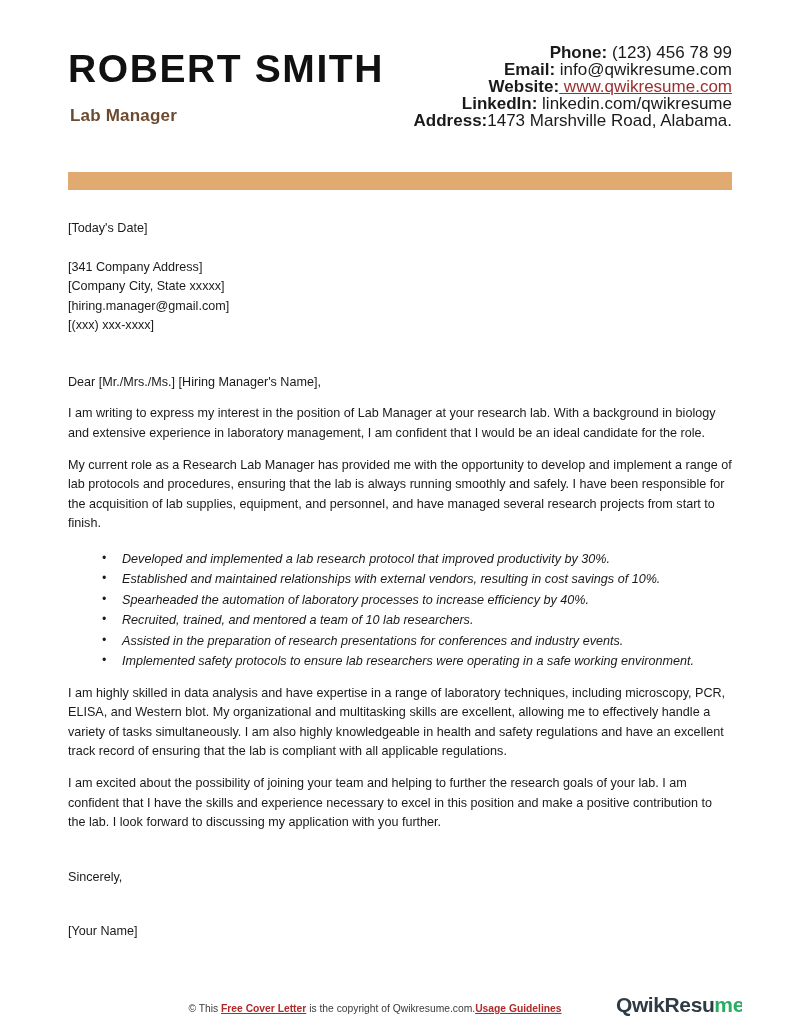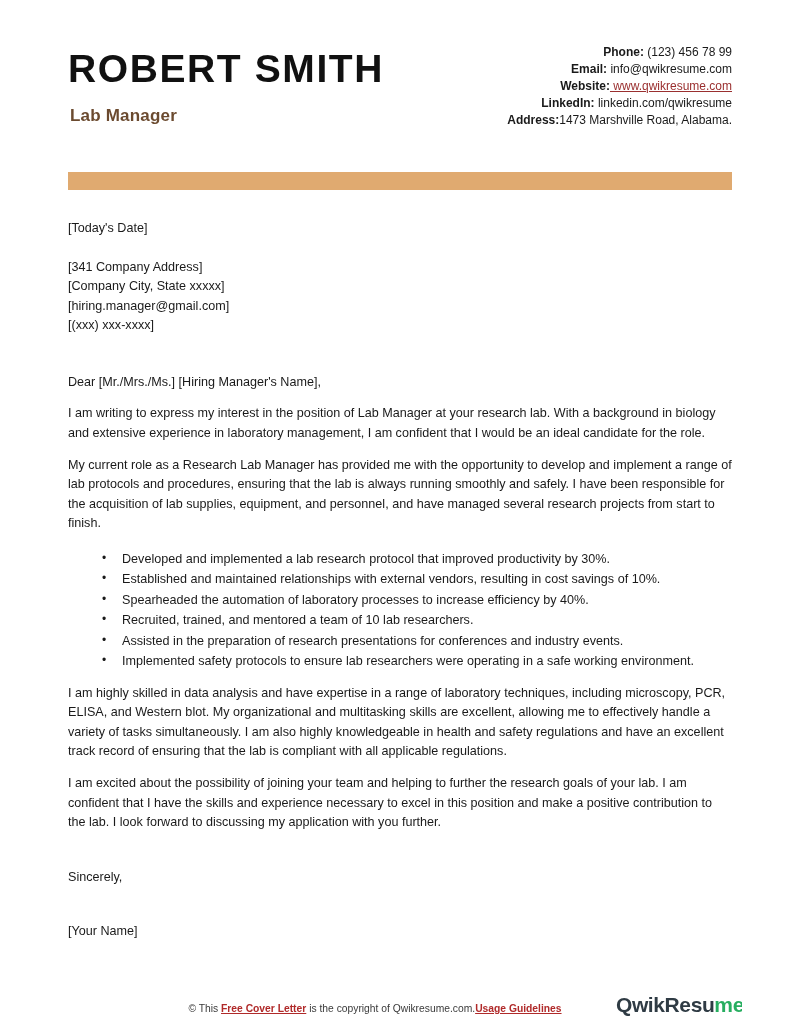--- a/index.html
+++ b/index.html
@@ -44,21 +44,21 @@
   .job-title {
     font-size: 17px;
     font-weight: bold;
     color: #6B4A2F;
     margin: 15px 0 0 2px;
     letter-spacing: 0.2px;
   }
 
   .contact-block {
     text-align: right;
-    font-size: 12px;
+    font-size: 17px;
     line-height: 17px;
     color: #1a1a1a;
     padding-top: 4px;
     white-space: nowrap;
   }
   .contact-row .c-label {
     font-weight: bold;
   }
   .contact-row .c-value {
     font-weight: normal;
@@ -102,20 +102,21 @@
   .bullets {
     list-style: none;
     margin: 16px 0 0 0;
     padding: 0;
   }
   .bullets li {
     position: relative;
     padding-left: 54px;
     margin-bottom: 1px;
     line-height: 19.5px;
+    font-style: italic;
   }
   .bullets li::before {
     content: "•";
     position: absolute;
     left: 34px;
     top: -1px;
     font-size: 12px;
     color: #1a1a1a;
   }
 

